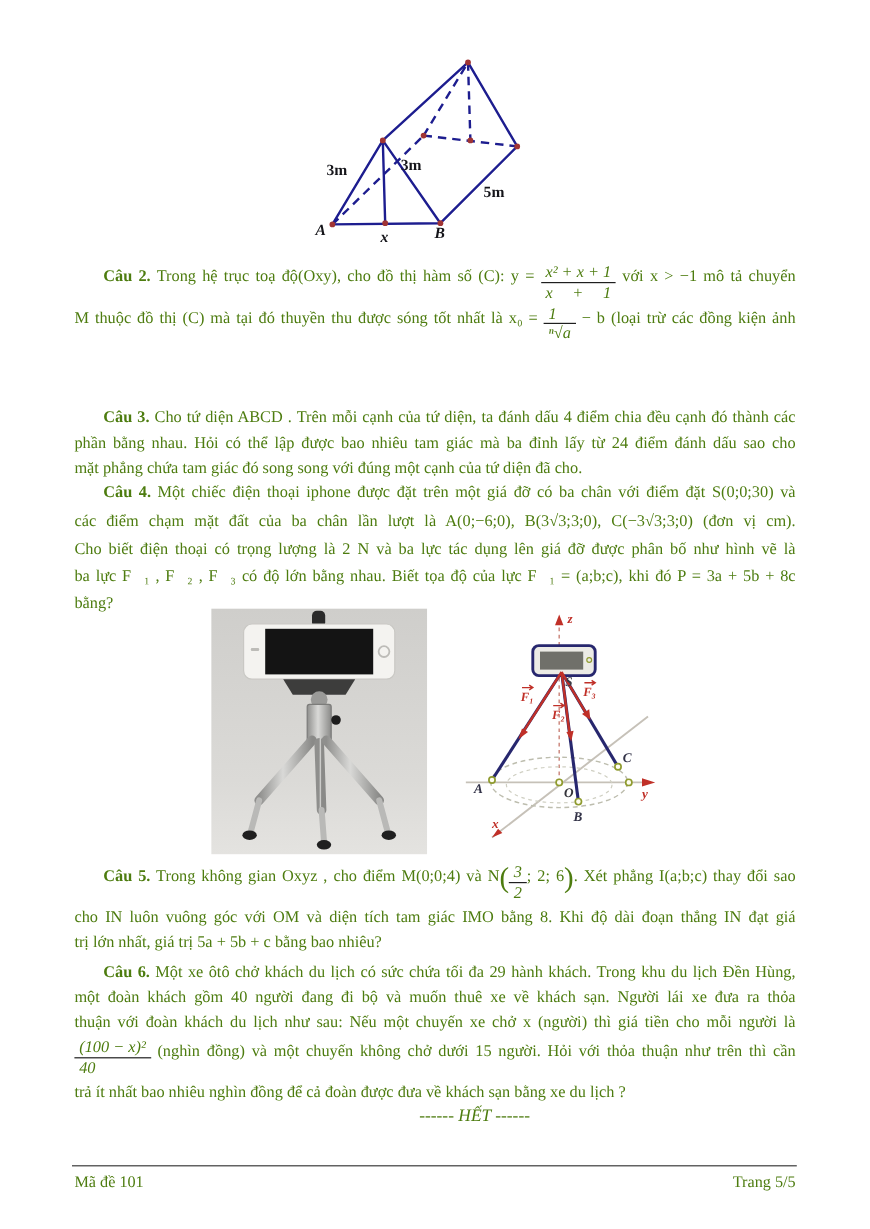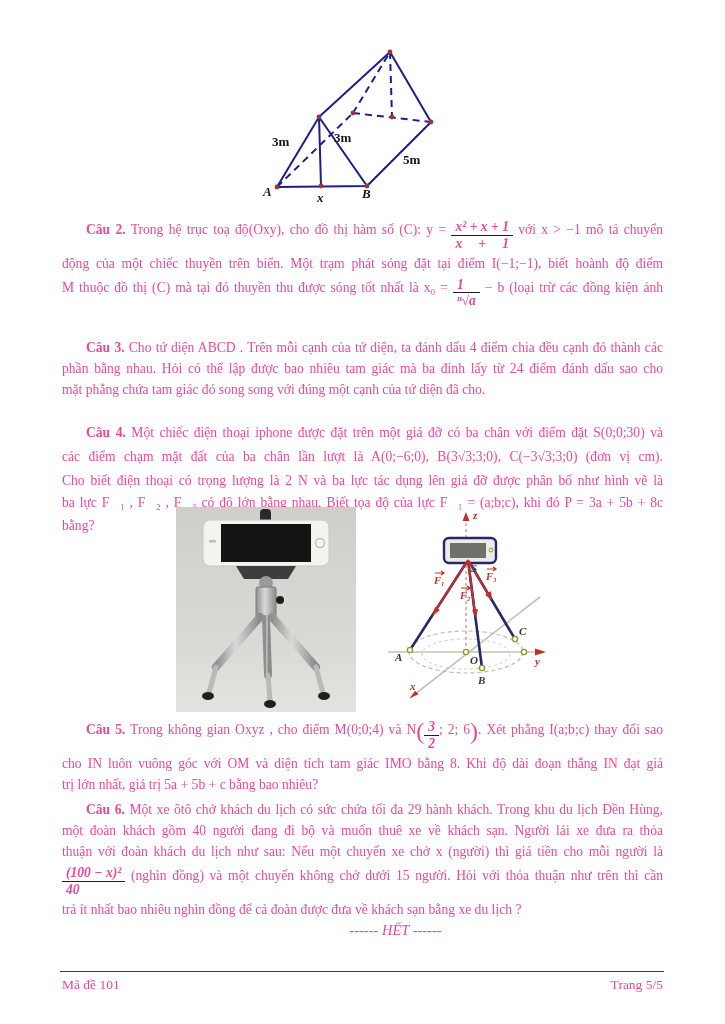--- a/index.html
+++ b/index.html
@@ -1,23 +1,23 @@
 <!DOCTYPE html>
 <html><head>
 <meta charset="utf-8">
 <style>
   html,body{margin:0;padding:0;background:#ffffff;}
   .page{position:relative;width:725px;height:1024px;background:#ffffff;overflow:hidden;
-        font-family:"Liberation Serif","DejaVu Serif",serif;color:#ec4899;}
+        font-family:"Liberation Serif","DejaVu Serif",serif;color:#4d7c0f;}
   .txtcol{position:absolute;left:62px;width:601px;font-size:13.6px;line-height:21px;}
   .ln{text-align:justify;text-align-last:justify;}
   .ln.last{text-align-last:left;}
   .ln b{font-weight:bold;margin-left:24px;}
   .tall{margin:3px 0 2px 0;}
-  .frac{display:inline-block;vertical-align:-1.0em;text-align:center;line-height:1.12;font-style:italic;font-weight:bold;}
+  .frac{display:inline-block;vertical-align:-1.0em;text-align:center;line-height:1.12;font-style:italic;}
   .frac .fn{display:block;border-bottom:1px solid #1f1f1f;padding:0 4px;}
   .frac .fd{display:block;padding:0 4px;}
   .bp{font-size:24px;line-height:0;vertical-align:-5px;}
   .hetline{position:absolute;left:0;width:725px;top:922px;text-align:center;
            font-weight:normal;font-style:italic;font-size:14.5px;margin-left:33px;}
   .footrule{position:absolute;left:60px;top:971px;width:604px;border-top:1.6px solid #3c3c3c;}
   .foot{position:absolute;left:62px;top:977px;width:601px;font-size:13.5px;}
   .foot .fr{float:right;}
   svg text{font-family:"Liberation Serif","DejaVu Serif",serif;}
 </style>
@@ -52,37 +52,36 @@
       <text x="106" y="168" font-style="italic">B</text>
     </g>
   </svg>
 
   <div class="txtcol" style="top:216px;">
     <div class="ln tall">
       <b>Câu 2.</b><span> Trong hệ trục toạ độ(Oxy), cho đồ thị hàm số (C):  y =</span>
       <span class="frac"><span class="fn">x² + x + 1</span><span class="fd">x + 1</span></span>
       <span> với x &gt; −1 mô tả chuyển</span>
     </div>
-    <div class="ln">động của một chiếc thuyền trên biển. Một trạm phát sóng đặt tại điểm I(−1;−1), biết hoành độ điểm</div>
     <div class="ln tall">
       <span>M thuộc đồ thị (C) mà tại đó thuyền thu được sóng tốt nhất là  x₀ =</span>
       <span class="frac"><span class="fn">1</span><span class="fd">ⁿ√a</span></span>
       <span> − b (loại trừ các đồng kiện ảnh</span>
     </div>
   </div>
 
   <div class="txtcol" style="top:337px;">
     <div class="ln">
       <b>Câu 3.</b><span> Cho tứ diện ABCD . Trên mỗi cạnh của tứ diện, ta đánh dấu 4 điểm chia đều cạnh đó thành các</span>
     </div>
     <div class="ln">phần bằng nhau. Hỏi có thể lập được bao nhiêu tam giác mà ba đỉnh lấy từ 24 điểm đánh dấu sao cho</div>
     <div class="ln last">mặt phẳng chứa tam giác đó song song với đúng một cạnh của tứ diện đã cho.</div>
   </div>
 
-  <div class="txtcol" style="top:422px;line-height:21.5px;">
+  <div class="txtcol" style="top:399px;line-height:21.5px;">
     <div class="ln">
       <b>Câu 4.</b><span> Một chiếc điện thoại iphone được đặt trên một giá đỡ có ba chân với điểm đặt S(0;0;30) và</span>
     </div>
     <div class="ln" style="line-height:26px;">các điểm chạm mặt đất của ba chân lần lượt là A(0;−6;0), B(3√3;3;0), C(−3√3;3;0) (đơn vị cm).</div>
     <div class="ln">Cho biết điện thoại có trọng lượng là 2 N và ba lực tác dụng lên giá đỡ được phân bố như hình vẽ là</div>
     <div class="ln" style="line-height:24px;">ba lực F⃗₁ , F⃗₂ , F⃗₃ có độ lớn bằng nhau. Biết tọa độ của lực F⃗₁ = (a;b;c), khi đó P = 3a + 5b + 8c</div>
     <div class="ln last">bằng?</div>
   </div>
 
   <svg style="position:absolute;left:176px;top:507px;" width="180" height="205" viewBox="0 0 180 205">

